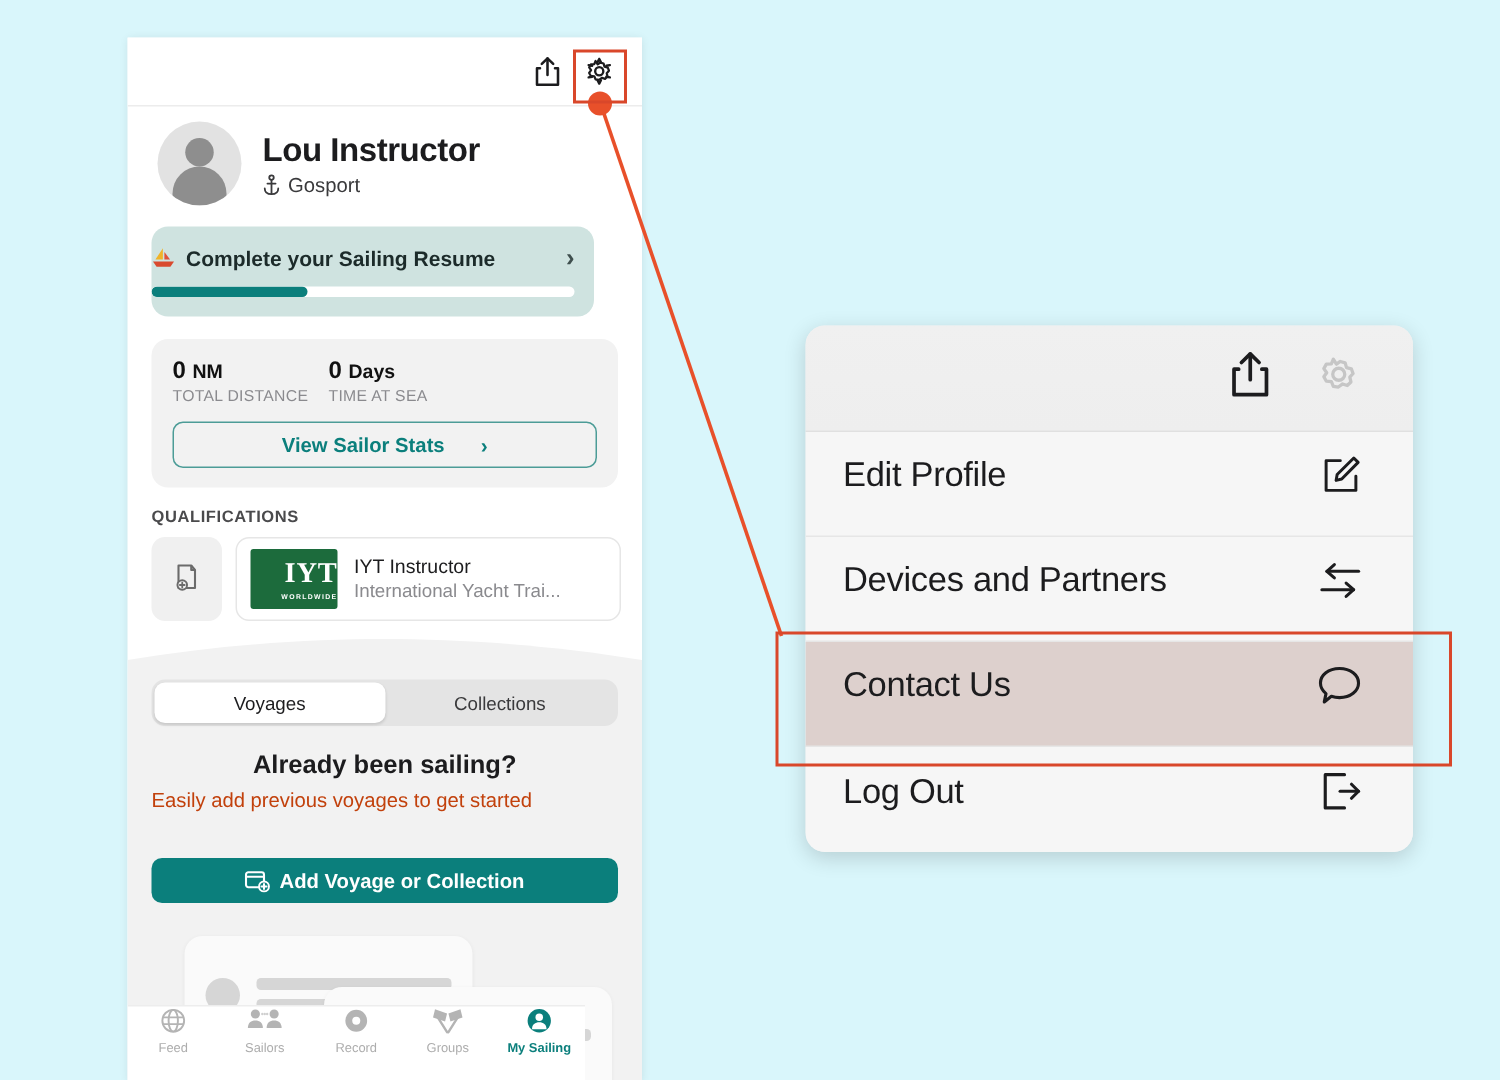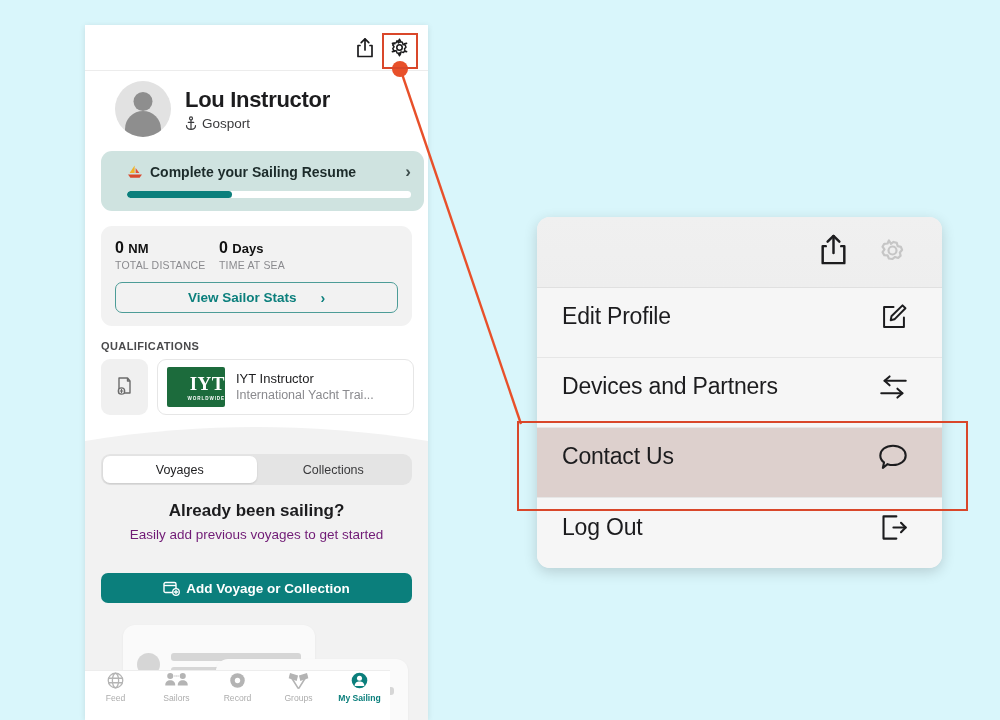--- a/index.html
+++ b/index.html
@@ -45,21 +45,21 @@
     display: flex;
     align-items: center;
     justify-content: center;
   }
   .topbar-icon svg { display: block; }
 
   
   .profile-row {
     display: flex;
     align-items: center;
-    padding: 10px 18px 8px 30px;
+    padding: 10px 18px 8px 20px;
   }
   .avatar {
     width: 56px;
     height: 56px;
     border-radius: 50%;
     background: #e2e2e2;
     flex: 0 0 auto;
     position: relative;
     overflow: hidden;
   }
@@ -91,24 +91,24 @@
     display: flex;
     align-items: center;
     gap: 5px;
     font-size: 13.5px;
     color: #3a3a3c;
     margin-top: 3px;
   }
 
   
   .resume-card {
-    margin: 6px 4px 0 16px;
+    margin: 6px 32px 0 16px;
     background: #cfe3e0;
     border-radius: 11px;
-    padding: 12px 13px 13px 26px;
+    padding: 12px 13px 13px 0;
   }
   .resume-top {
     display: flex;
     align-items: center;
   }
   .resume-label {
     font-size: 14px;
     font-weight: bold;
     color: #1c2b2a;
     margin-left: 7px;
@@ -291,24 +291,23 @@
     box-shadow: 0 1px 2px rgba(0,0,0,0.12);
   }
   .empty-title {
     text-align: center;
     margin-top: 16px;
     font-size: 17px;
     font-weight: bold;
     color: #1c1c1e;
   }
   .empty-sub {
-    text-align: center;
     margin-top: 6px;
     font-size: 13.5px;
-    color: #701a75;
+    color: #c2410c;
   }
   .add-btn {
     margin-top: 31px;
     height: 30px;
     background: #0b7f7c;
     border-radius: 7px;
     display: flex;
     align-items: center;
     justify-content: center;
     gap: 6px;

